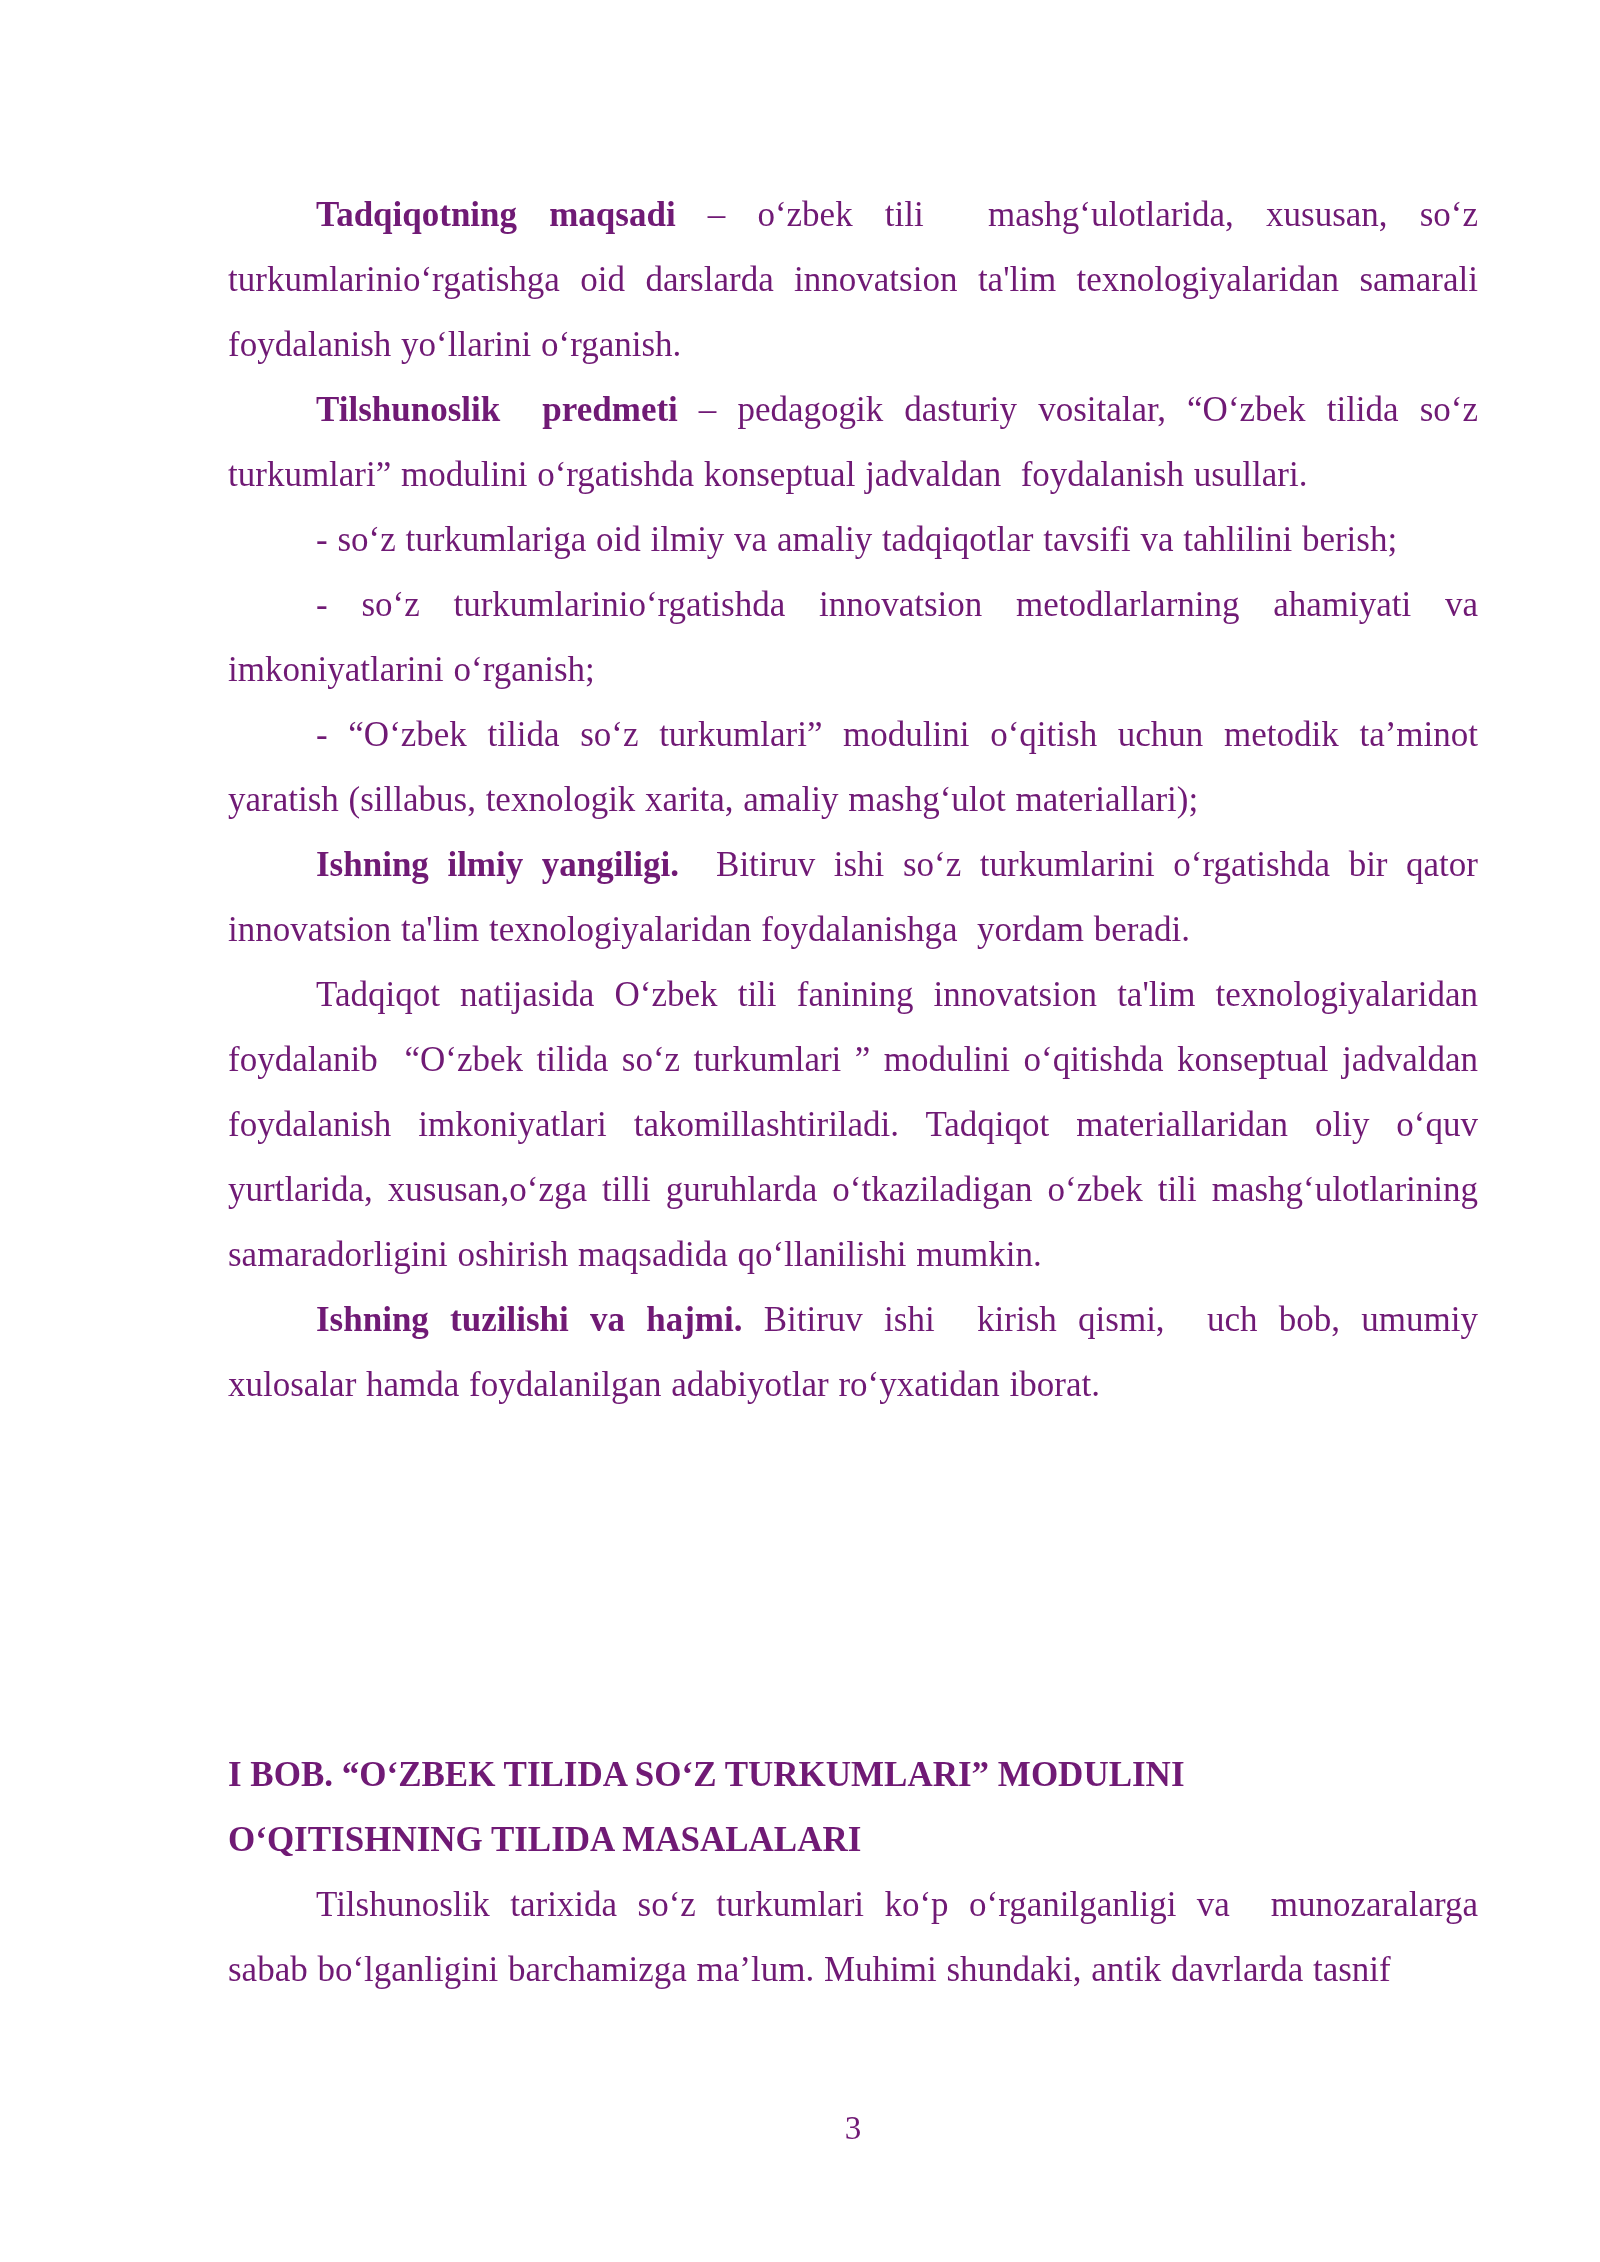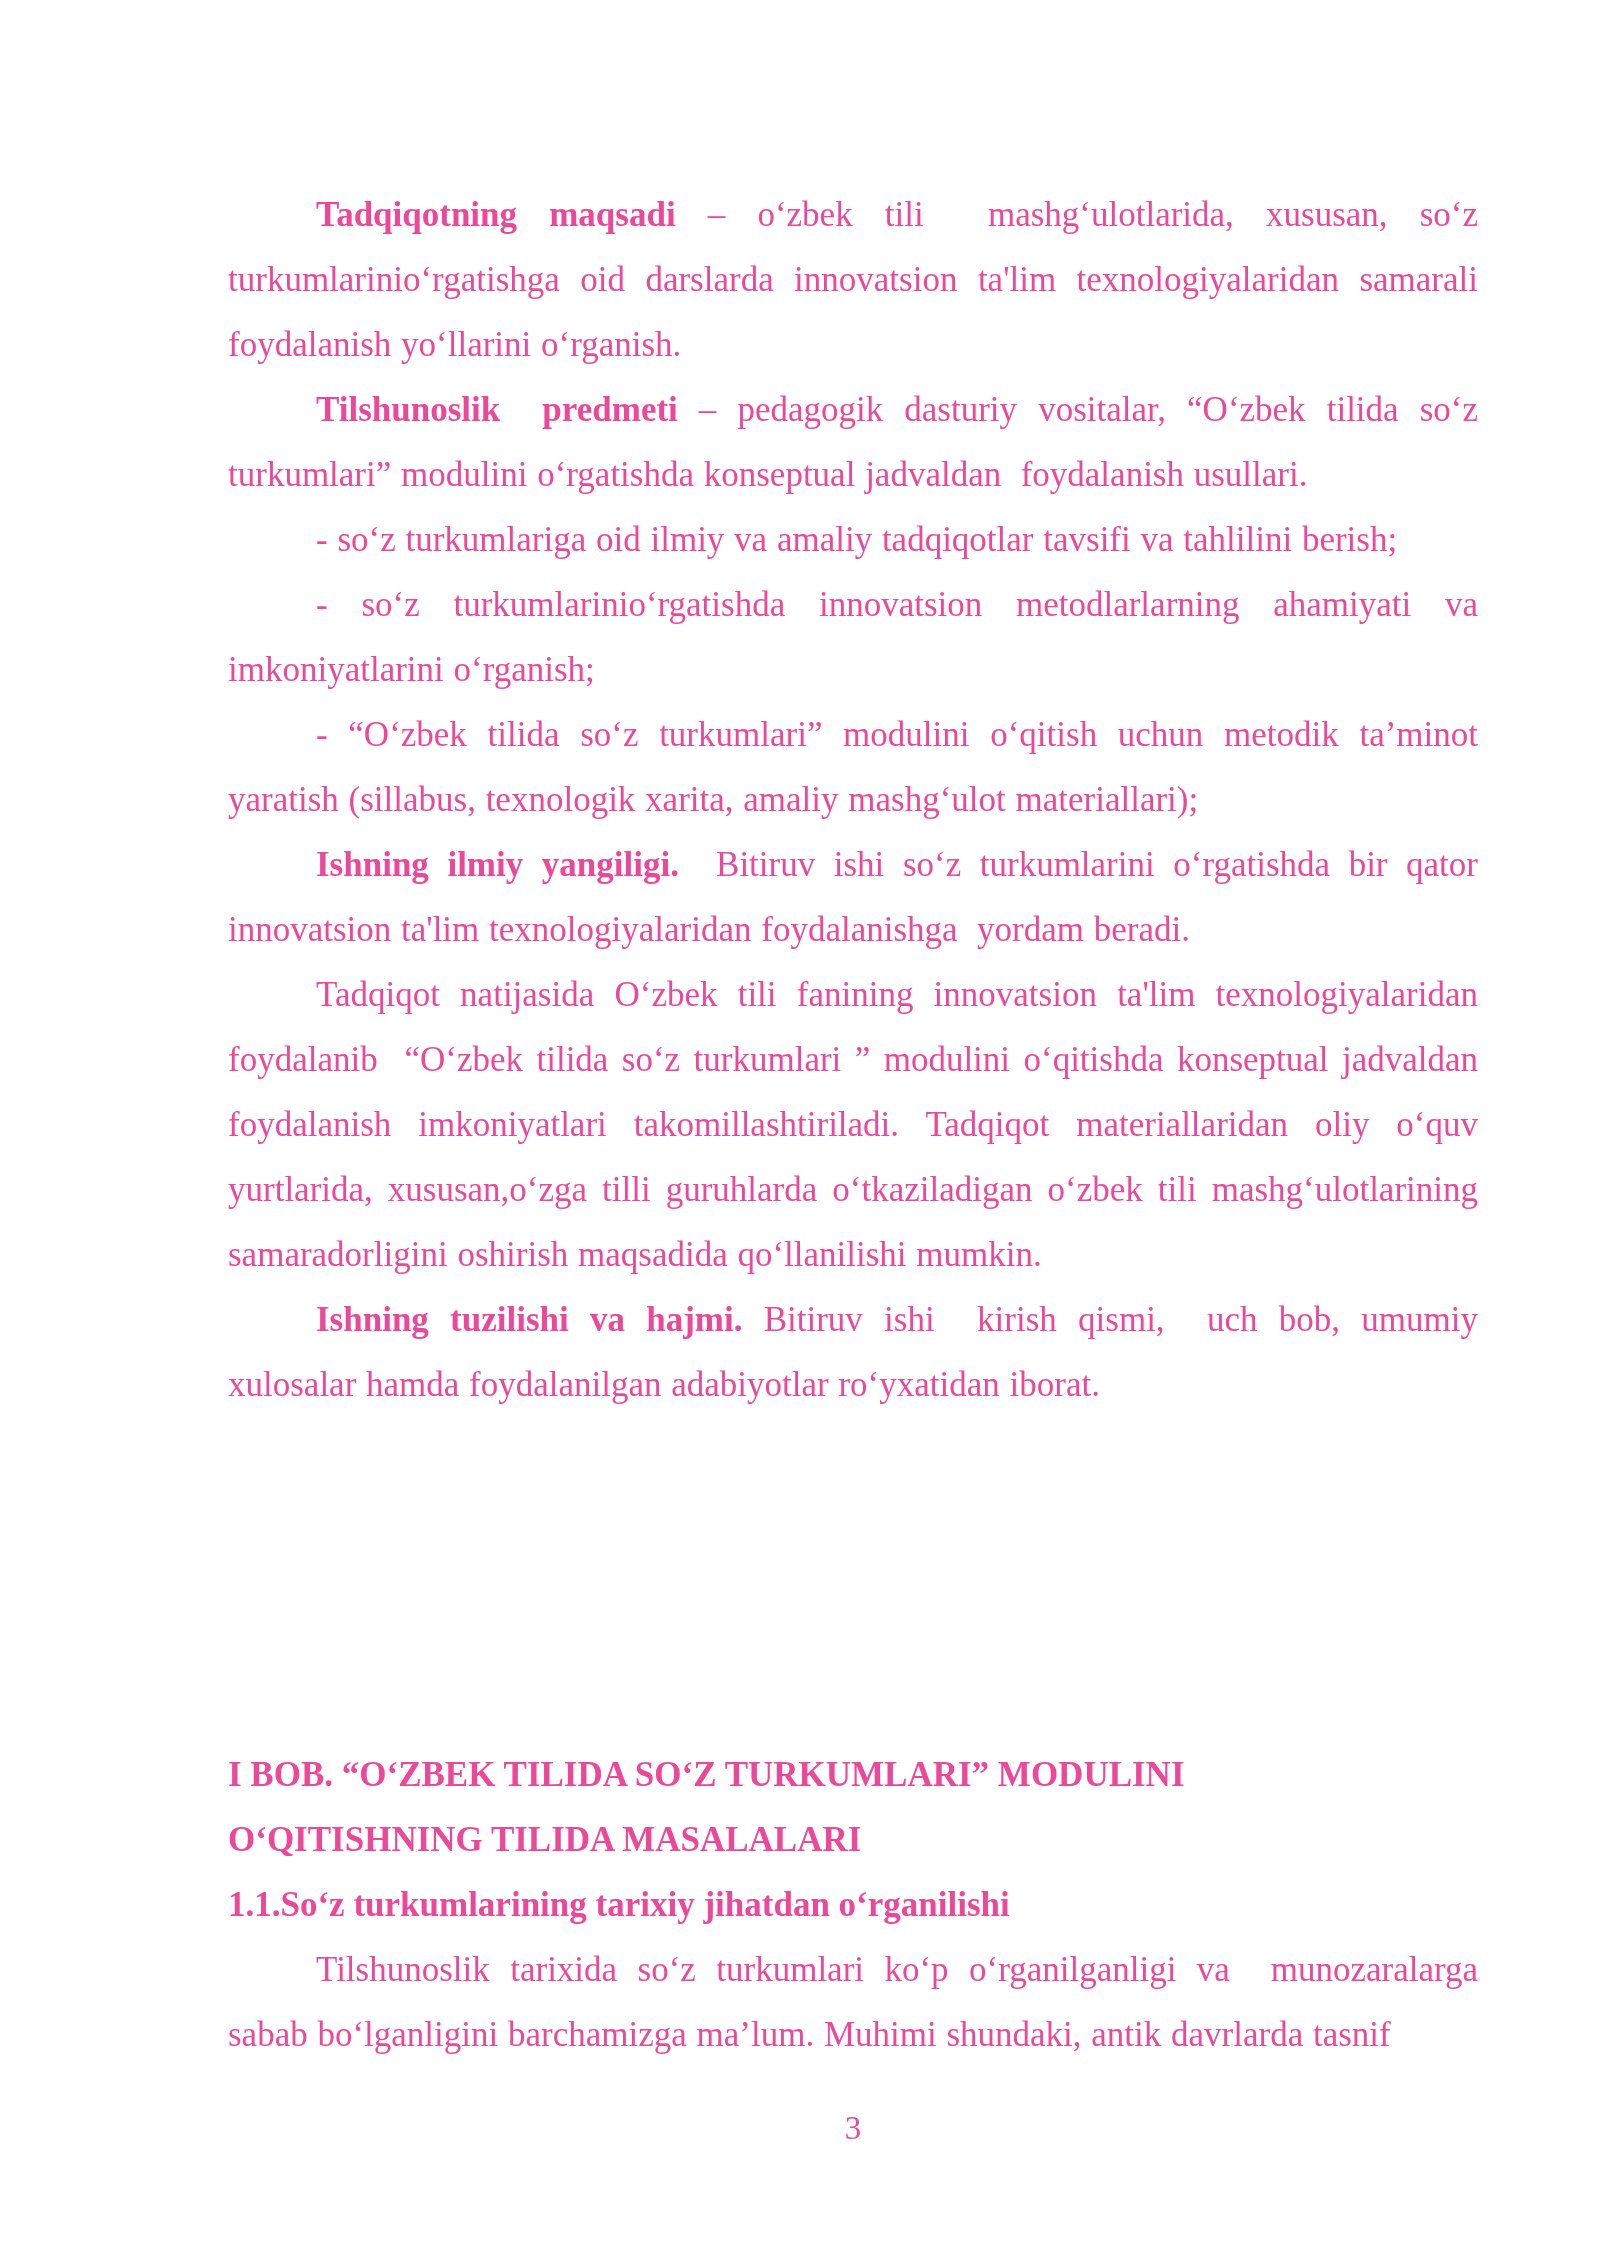--- a/index.html
+++ b/index.html
@@ -3,21 +3,21 @@
 <meta charset="utf-8">
 <style>
   html, body { margin: 0; padding: 0; background: #ffffff; }
   .page {
     position: relative;
     width: 1600px;
     height: 2262px;
     background: #ffffff;
     overflow: hidden;
     font-family: "Liberation Serif", "DejaVu Serif", serif;
-    color: #ec4899;
+    color: #701a75;
   }
   .body-text {
     position: absolute;
     left: 228px;
     top: 182px;
     width: 1250px;
   }
   .para {
     margin: 0;
     font-size: 35px;
@@ -73,19 +73,18 @@
 
     <p class="para">Tadqiqot natijasida Oʻzbek tili fanining innovatsion ta'lim texnologiyalaridan foydalanib  “Oʻzbek tilida soʻz turkumlari ” modulini oʻqitishda konseptual jadvaldan foydalanish imkoniyatlari takomillashtiriladi. Tadqiqot materiallaridan oliy oʻquv yurtlarida, xususan,oʻzga tilli guruhlarda oʻtkaziladigan oʻzbek tili mashgʻulotlarining samaradorligini oshirish maqsadida qoʻllanilishi mumkin.</p>
 
     <p class="para"><b class="lead">Ishning tuzilishi va hajmi.</b><span> Bitiruv ishi  kirish qismi,  uch bob, umumiy xulosalar hamda foydalanilgan adabiyotlar roʻyxatidan iborat.</span></p>
 
   </div>
 
   <div class="chapter-block">
     <div class="chapter-title">I BOB. “OʻZBEK TILIDA SOʻZ TURKUMLARI” MODULINI</div>
     <div class="chapter-title">OʻQITISHNING TILIDA MASALALARI</div>
-    <div class="section-title">1.1.Soʻz turkumlarining tarixiy jihatdan oʻrganilishi</div>
     <p class="para">Tilshunoslik tarixida soʻz turkumlari koʻp oʻrganilganligi va  munozaralarga sabab boʻlganligini barchamizga ma’lum. Muhimi shundaki, antik davrlarda tasnif</p>
   </div>
 
   <div class="page-footer">3</div>
 
 </div>
 
 </body></html>

